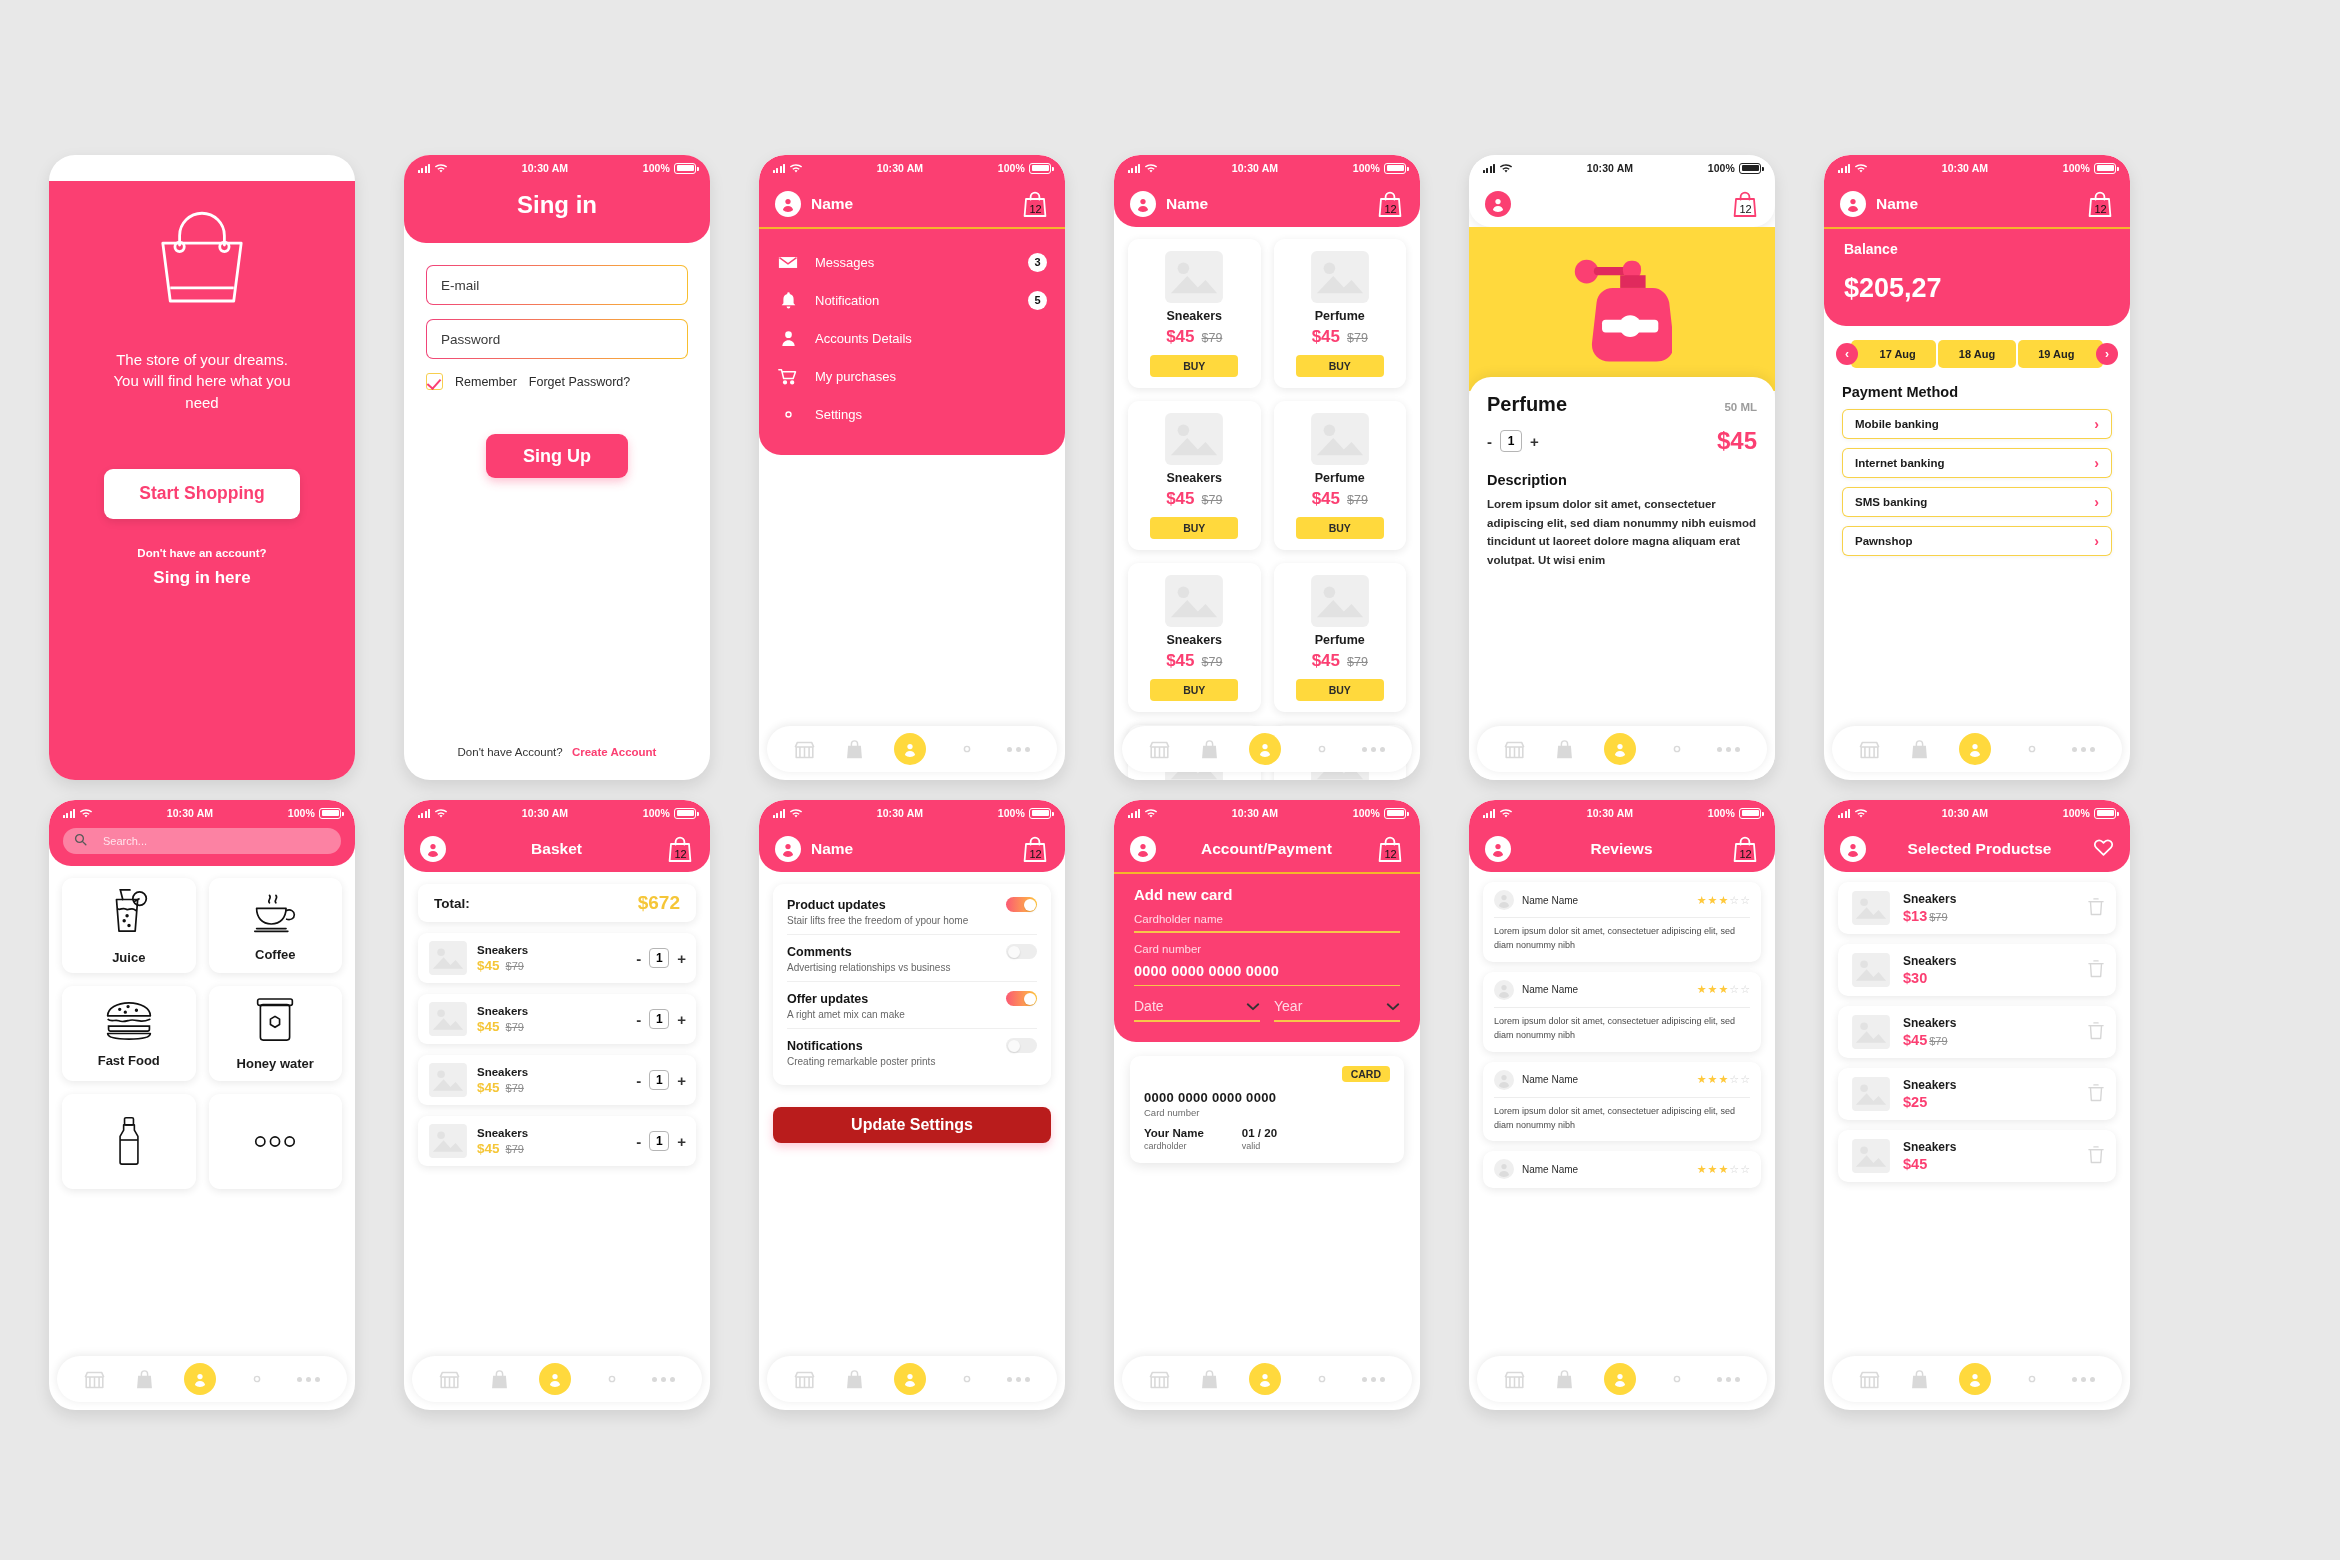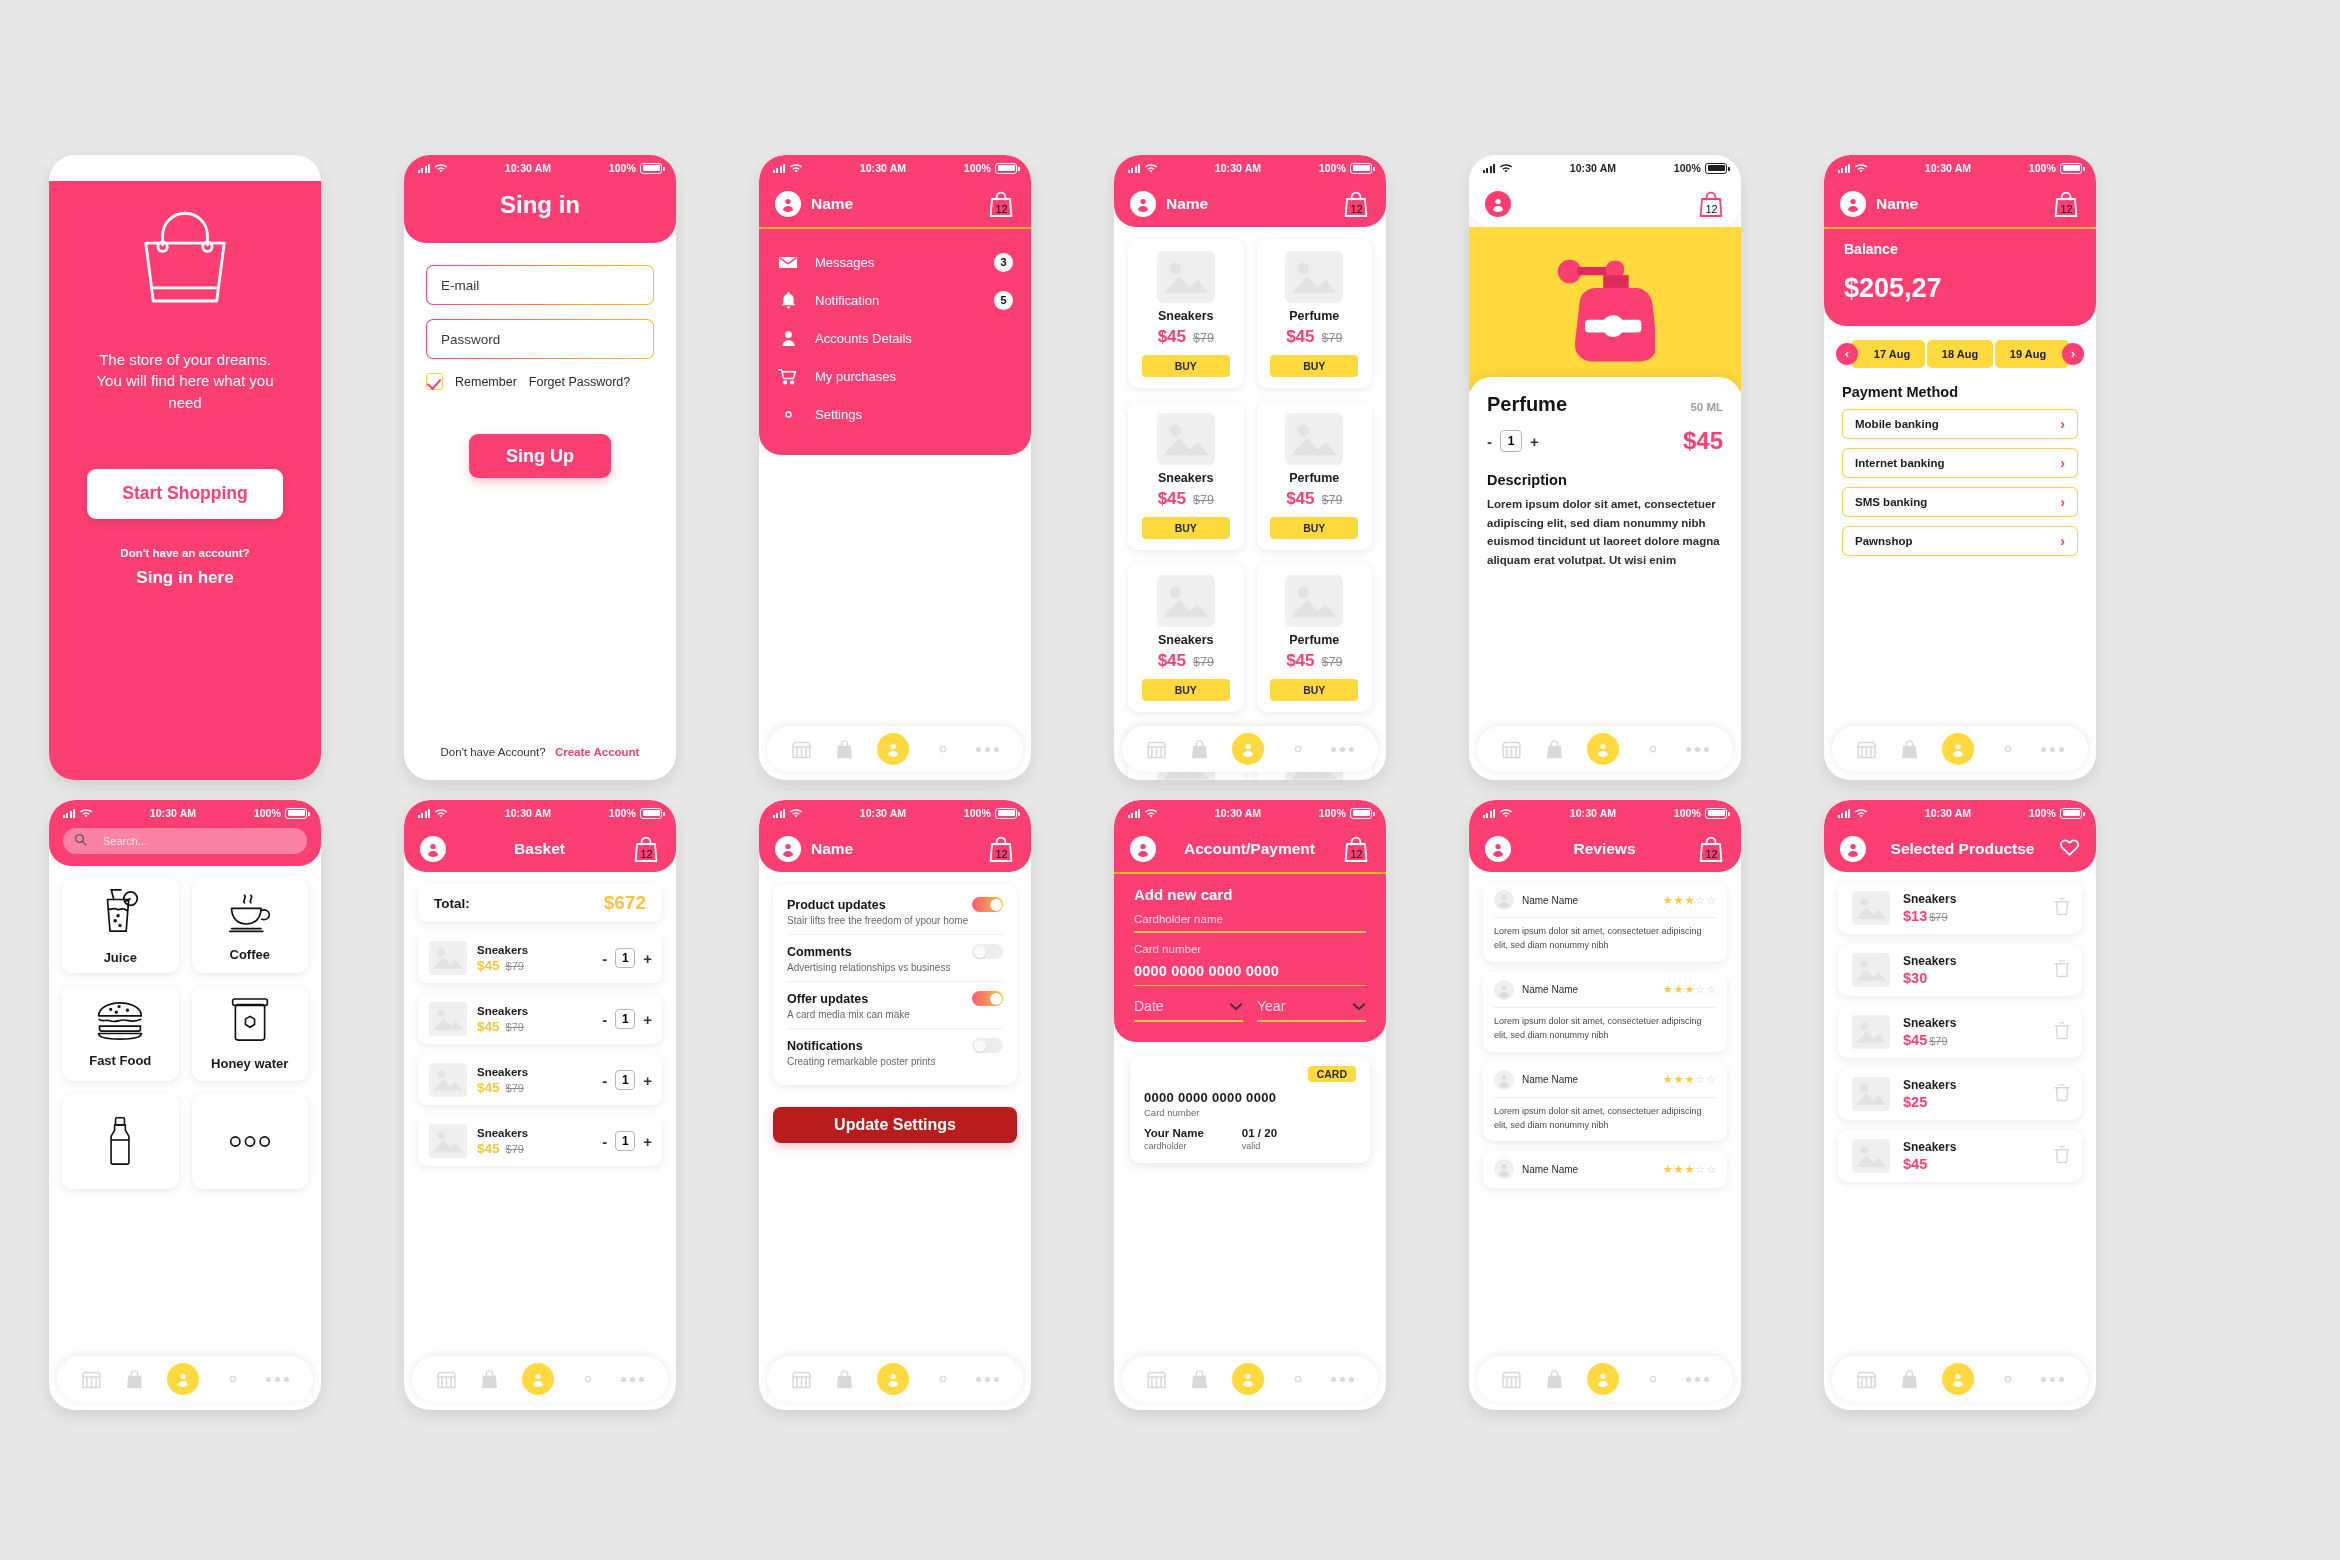--- a/index.html
+++ b/index.html
@@ -7,21 +7,21 @@
     width:2340px; height:1560px;
     background:#e8e8e8;
     font-family:"Liberation Sans", sans-serif;
     overflow:hidden;
   }
   .board { position:relative; width:2340px; height:1560px; }
 
   
   .phone {
     position:absolute;
-    width:272px; height:625px;
+    width:306px; height:625px;
     background:#fff;
     border-radius:26px;
     box-shadow:0 6px 16px rgba(0,0,0,.10);
     overflow:hidden;
     display:flex; flex-direction:column;
   }
   .phone.r2 { height:610px; }
 
   
   .statusbar {
@@ -1225,21 +1225,21 @@
       </div>
       <div class="ss">Advertising relationships vs business</div>
     </div>
     <div class="setrow">
       <div class="top">
         <span class="st">Offer updates</span>
         <span class="toggle on">
                 <i></i>
               </span>
       </div>
-      <div class="ss">A card media mix can make</div>
+      <div class="ss">A right amet mix can make</div>
     </div>
     <div class="setrow">
       <div class="top">
         <span class="st">Notifications</span>
         <span class="toggle">
                 <i></i>
               </span>
       </div>
       <div class="ss">Creating remarkable poster prints</div>
     </div>

